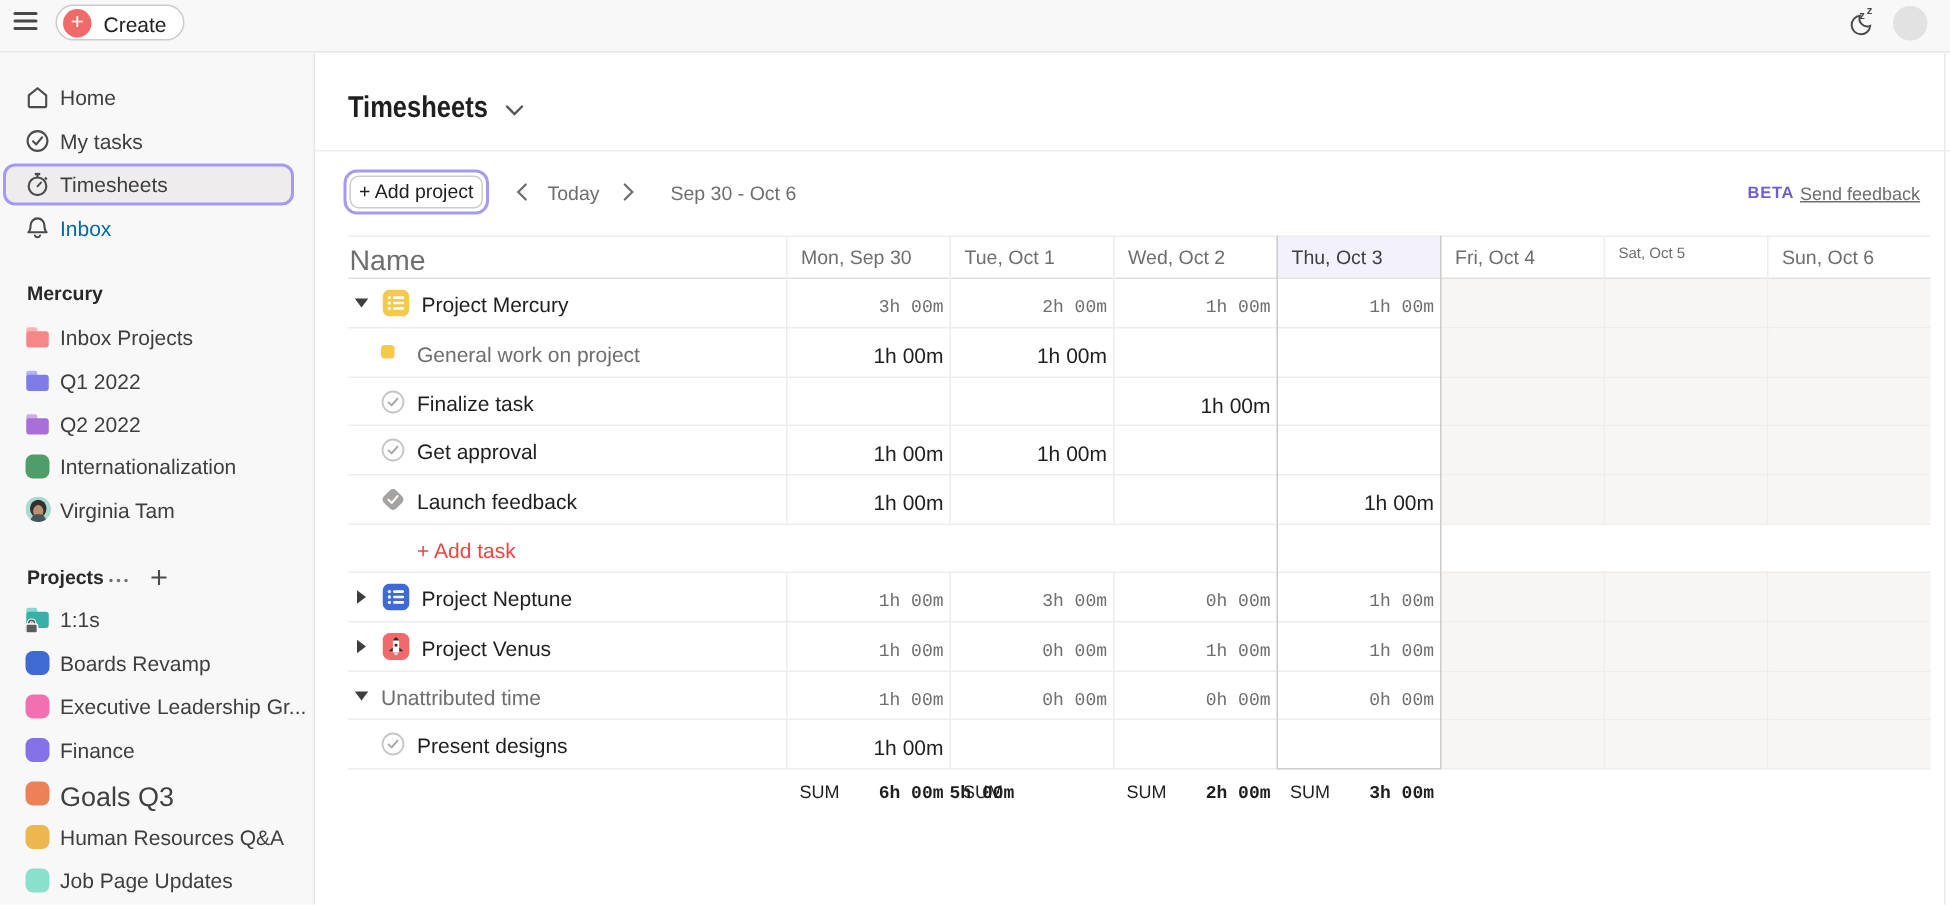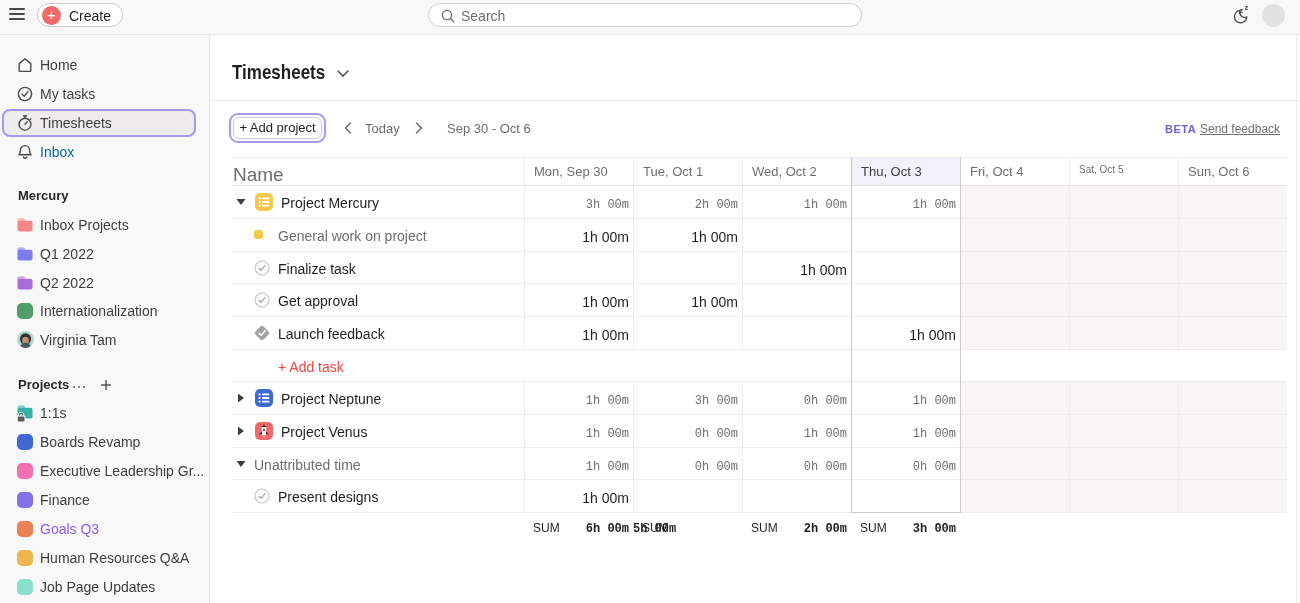--- a/index.html
+++ b/index.html
@@ -51,27 +51,20 @@
 <div id="topbar">
   <div id="hamb">
       <div></div>
       <div></div>
       <div></div>
     </div>
   <div id="createbtn">
       <div class="plus">+</div>
       <div class="lab">Create</div>
     </div>
-  <div id="search">
-    <svg style="position:absolute;left:12px;top:5px" width="14" height="14" viewBox="0 0 14 14">
-      <circle cx="6" cy="6" r="4.6" fill="none" stroke="#6d6e6f" stroke-width="1.4"></circle>
-      <line x1="9.5" y1="9.5" x2="13" y2="13" stroke="#6d6e6f" stroke-width="1.4"></line>
-    </svg>
-    <div class="lab">Search</div>
-  </div>
   <svg style="position:absolute;left:1230px;top:4px" width="22" height="22" viewBox="0 0 22 22">
     <path d="M 10 6.5 A 6.2 6.2 0 1 0 16.8 13.2 A 5.2 5.2 0 0 1 10 6.5 Z" fill="none" stroke="#4a4b4d" stroke-width="1.3"></path>
     <text x="9.5" y="8.5" font-size="7.5" fill="#4a4b4d" font-weight="700" font-family="Liberation Sans">z</text>
     <text x="14.5" y="5.5" font-size="7.5" fill="#4a4b4d" font-weight="700" font-family="Liberation Sans">z</text>
   </svg>
   <div id="avatar"></div>
 </div>
 
 <div id="sidebar"></div>
 <div id="tsel"></div>
@@ -135,21 +128,21 @@
     <rect x="0.2" y="12" width="7.8" height="6" rx="1.2" fill="#5c5c5c" stroke="#fafafa" stroke-width="1.1"></rect>
   </svg>
 <div class="abs" style="left:40px;top:405px;font-size:14px;color:#3d3e40">1:1s</div>
 <div class="chip" style="top:434px;background:#3f6ad4"></div>
 <div class="abs" style="left:40px;top:434px;font-size:14px;color:#3d3e40">Boards Revamp</div>
 <div class="chip" style="top:463px;background:#f26fb1"></div>
 <div class="abs" style="left:40px;top:463px;font-size:14px;color:#3d3e40">Executive Leadership Gr...</div>
 <div class="chip" style="top:492px;background:#8471e8"></div>
 <div class="abs" style="left:40px;top:492px;font-size:14px;color:#3d3e40">Finance</div>
 <div class="chip" style="top:521px;background:#ec8158"></div>
-<div class="abs" style="left:40px;top:521px;font-size:14px;color:#8b5cf6">Goals Q3</div>
+<div class="abs" style="left:40px;top:521px;font-size:18px;color:#404040">Goals Q3</div>
 <div class="chip" style="top:550px;background:#eeb64e"></div>
 <div class="abs" style="left:40px;top:550px;font-size:14px;color:#3d3e40">Human Resources Q&amp;A</div>
 <div class="chip" style="top:579px;background:#88e0cd"></div>
 <div class="abs" style="left:40px;top:579px;font-size:14px;color:#3d3e40">Job Page Updates</div>
 <div class="shead" style="top:377px">Projects</div>
 <svg style="position:absolute;left:72px;top:382px" width="14" height="10" viewBox="0 0 14 10">
     <circle cx="2" cy="5" r="1.1" fill="#6d6e6f"></circle>
     <circle cx="7" cy="5" r="1.1" fill="#6d6e6f"></circle>
     <circle cx="12" cy="5" r="1.1" fill="#6d6e6f"></circle>
   </svg>

